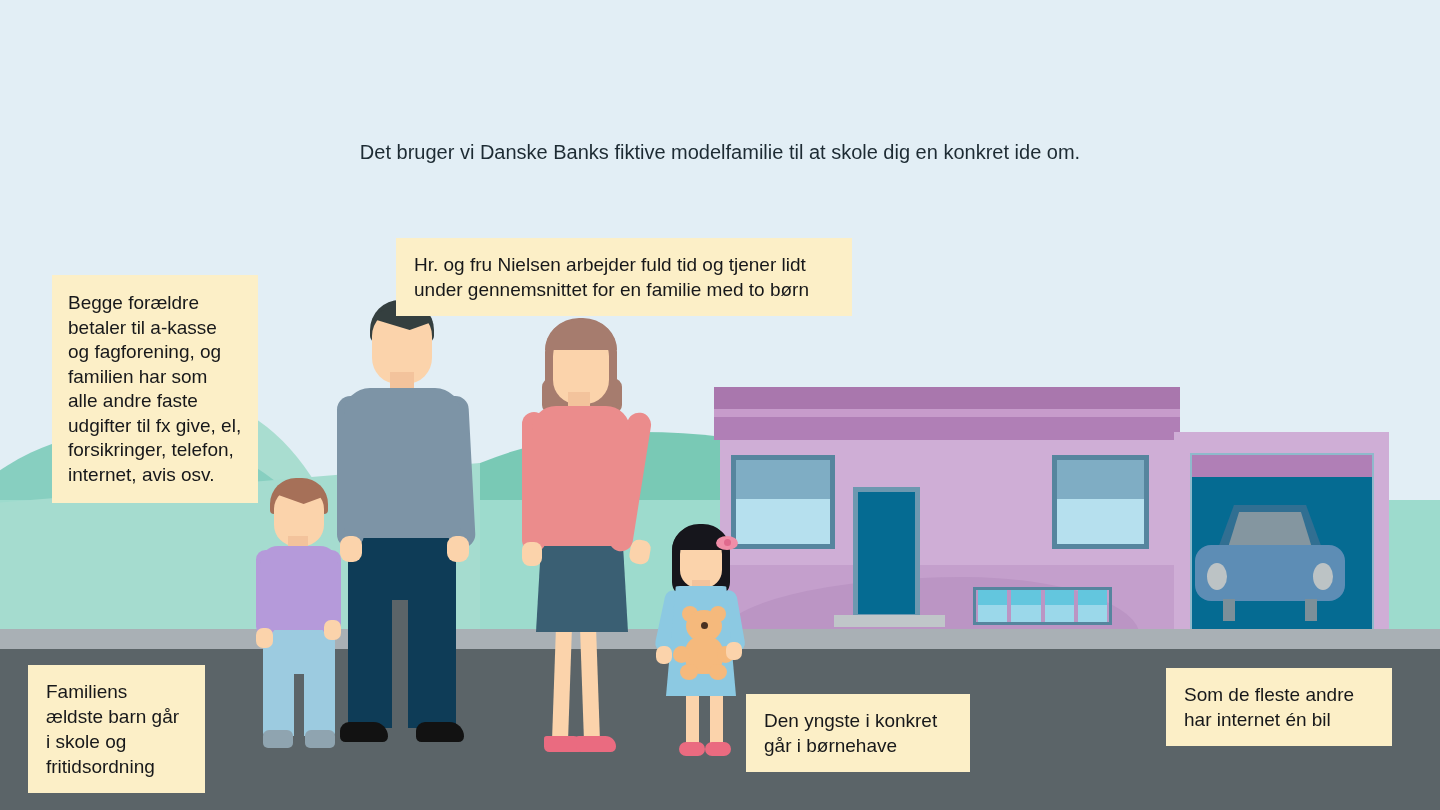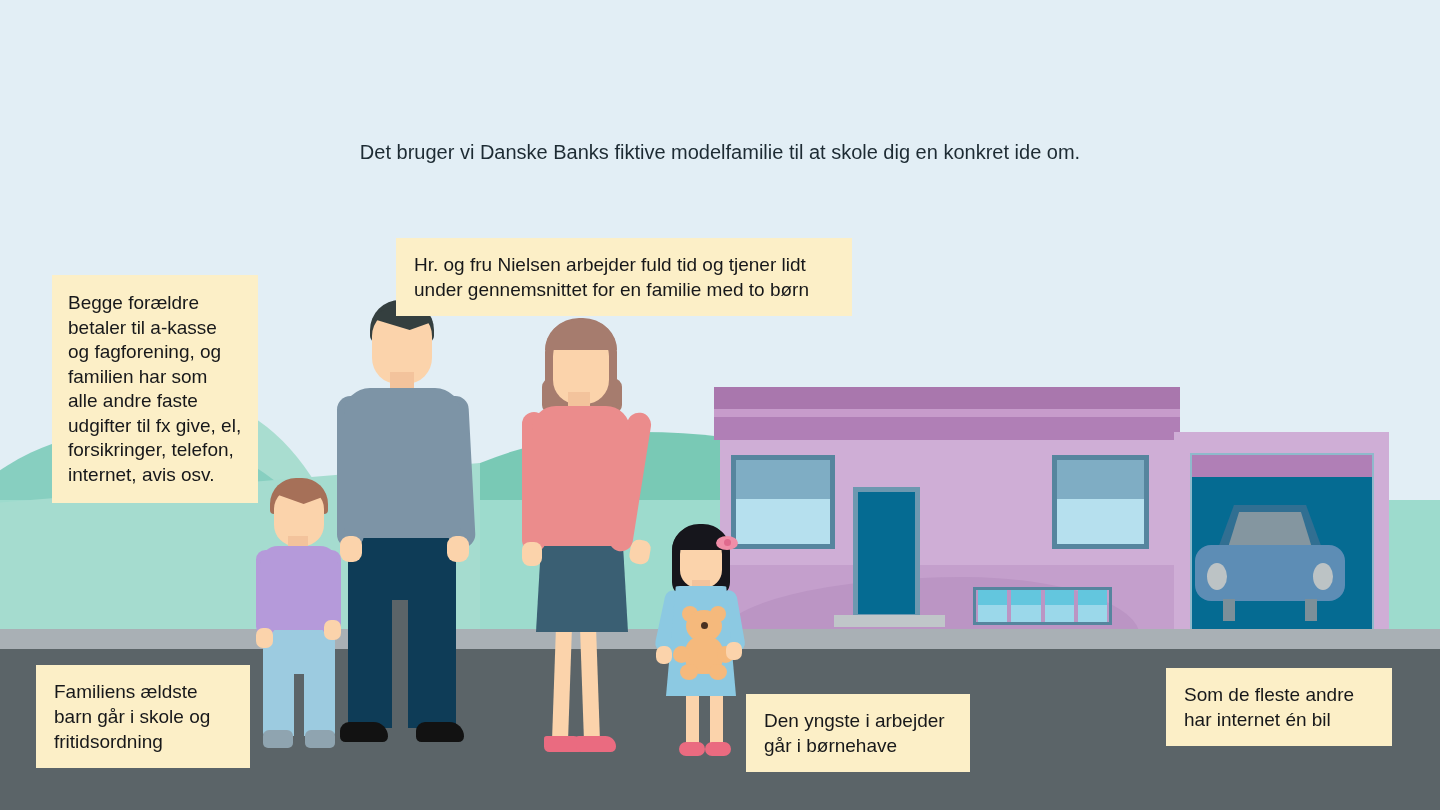--- a/index.html
+++ b/index.html
@@ -186,21 +186,21 @@
       font-family:"Liberation Serif","DejaVu Serif",serif;font-style:italic;
       font-size:50px;color:#15506e;letter-spacing:.3px;}
   .subtitle{position:absolute;left:160px;top:138px;width:1120px;text-align:center;
       font-size:20px;line-height:28px;color:#1d2b33;}
 
   .callout{position:absolute;background:#fcefc7;color:#17181a;
       font-size:19px;line-height:25px;padding:14px 18px;box-sizing:border-box;}
   .c-parents{left:52px;top:275px;width:206px;font-size:19px;line-height:24.5px;padding:16px 16px;}
   .c-work{left:396px;top:238px;width:456px;}
   .c-house{left:940px;top:292px;width:382px;}
-  .c-school{left:36px;top:665px;width:214px;}
+  .c-school{left:28px;top:665px;width:177px;}
   .c-kindergarten{left:746px;top:694px;width:224px;}
   .c-car{left:1166px;top:668px;width:226px;}
 </style>
 </head>
 <body>
 
 <div id="stage">
 
   <div class="scene">
     <div class="sky"></div>
@@ -338,16 +338,16 @@
     </div>
   </div>
 
   <div class="subtitle">
     <div>Det bruger vi Danske Banks fiktive modelfamilie til at skole dig en konkret ide om.</div>
   </div>
 
   <div class="callout c-parents">Begge forældre betaler til a-kasse og fagforening, og familien har som alle andre faste udgifter til fx give, el, forsikringer, telefon, internet, avis osv.</div>
   <div class="callout c-work">Hr. og fru Nielsen arbejder fuld tid og tjener lidt under gennemsnittet for en familie med to børn</div>
   <div class="callout c-school">Familiens ældste barn går i skole og fritidsordning</div>
-  <div class="callout c-kindergarten">Den yngste i arbejder går i børnehave</div>
+  <div class="callout c-kindergarten">Den yngste i konkret går i børnehave</div>
   <div class="callout c-car">Som de fleste andre har internet én bil</div>
 
 </div>
 
 </body></html>

